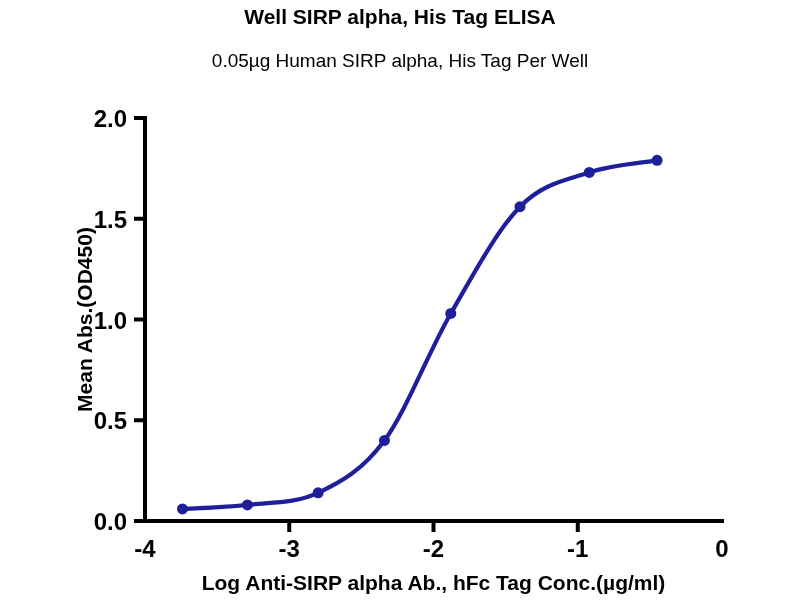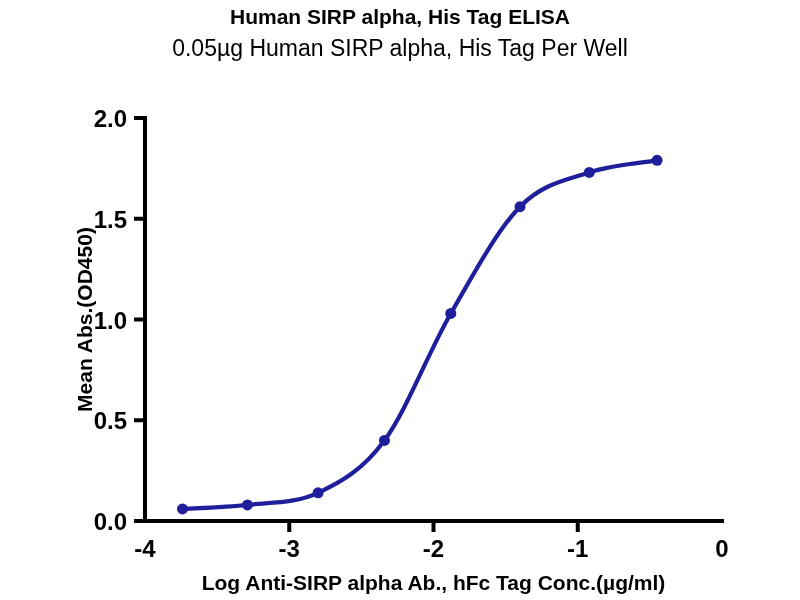--- a/index.html
+++ b/index.html
@@ -31,24 +31,24 @@
     text-align: center;
   }
   #chart-title {
     font-size: 21px;
     font-weight: bold;
     letter-spacing: 0px;
     line-height: 26px;
     white-space: nowrap;
   }
   #chart-subtitle {
-    font-size: 23px;
+    font-size: 19px;
     font-weight: normal;
     line-height: 26px;
-    margin-top: 5px;
+    margin-top: 18px;
     white-space: nowrap;
   }
 
   
   #plot-svg {
     position: absolute;
     left: 0;
     top: 0;
     width: 800px;
     height: 600px;
@@ -90,21 +90,21 @@
     font-weight: bold;
     fill: #000000;
   }
 </style>
 </head>
 <body>
 
 <div id="figure">
 
   <div id="title-block">
-    <div id="chart-title">Human SIRP alpha, His Tag ELISA</div>
+    <div id="chart-title">Well SIRP alpha, His Tag ELISA</div>
     <div id="chart-subtitle">0.05µg  Human SIRP alpha, His Tag Per Well</div>
   </div>
 
   <svg id="plot-svg" viewBox="0 0 800 600">
     <g id="y-tick-labels">
         <text class="tick-label tick-label-y" x="127" y="530">0.0</text>
         <text class="tick-label tick-label-y" x="127" y="429.25">0.5</text>
         <text class="tick-label tick-label-y" x="127" y="328.5">1.0</text>
         <text class="tick-label tick-label-y" x="127" y="227.75">1.5</text>
         <text class="tick-label tick-label-y" x="127" y="127">2.0</text>

